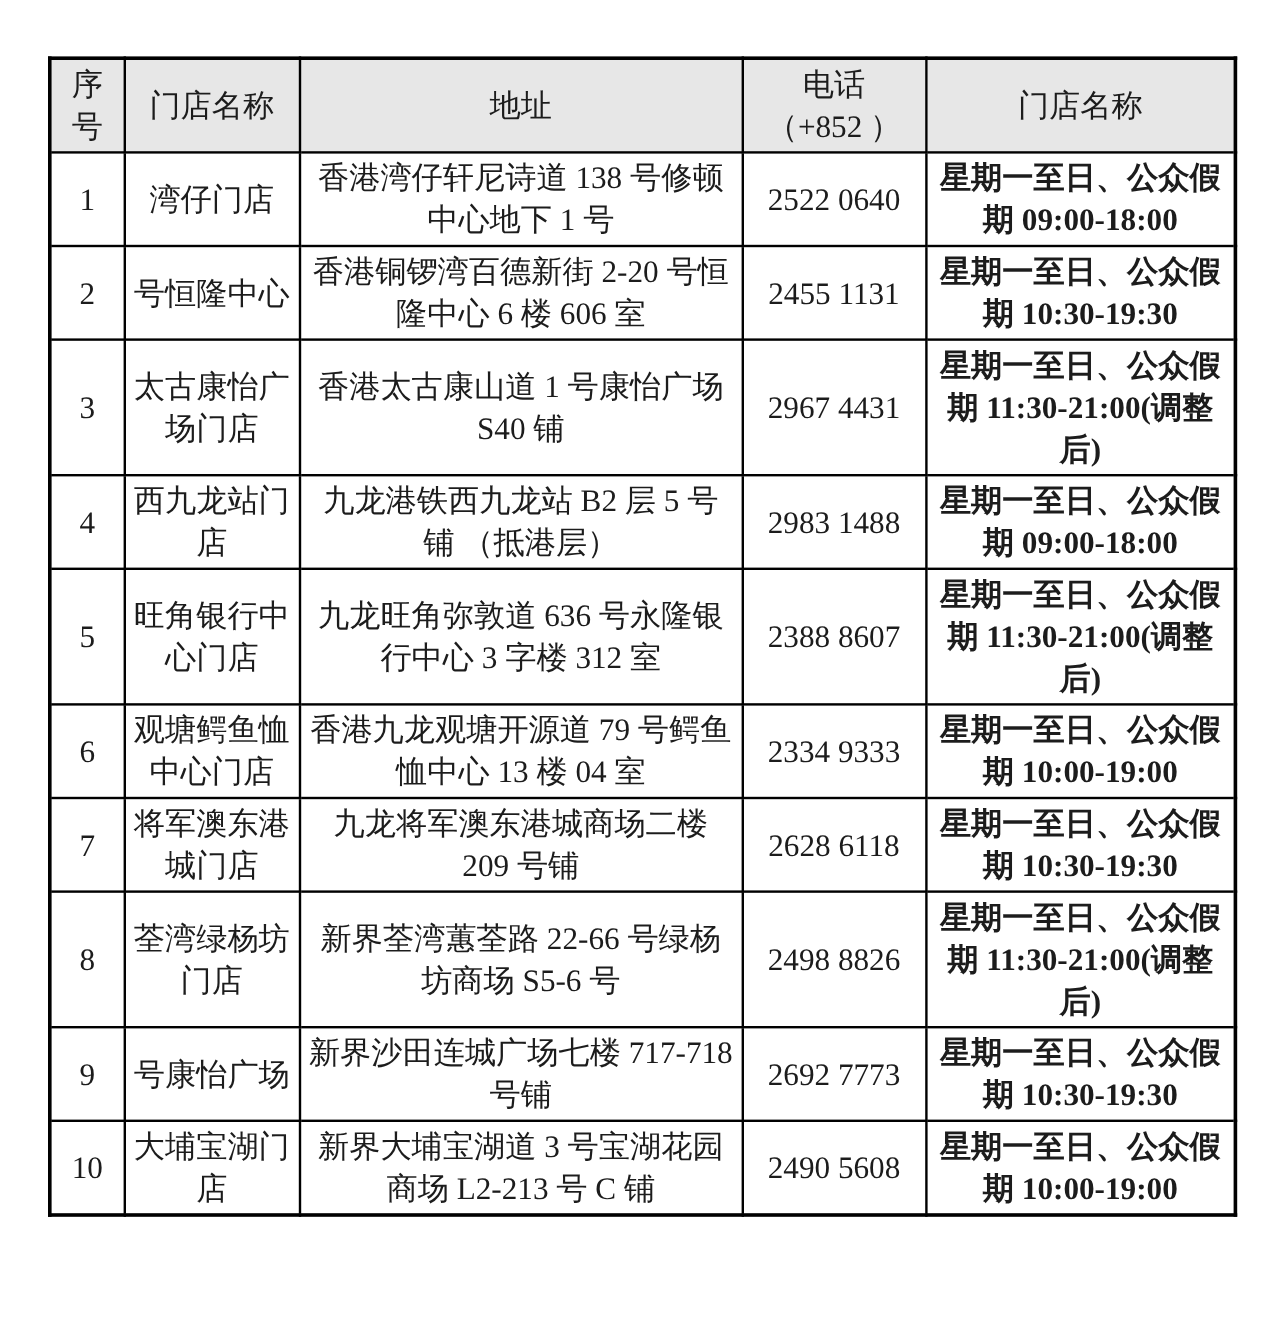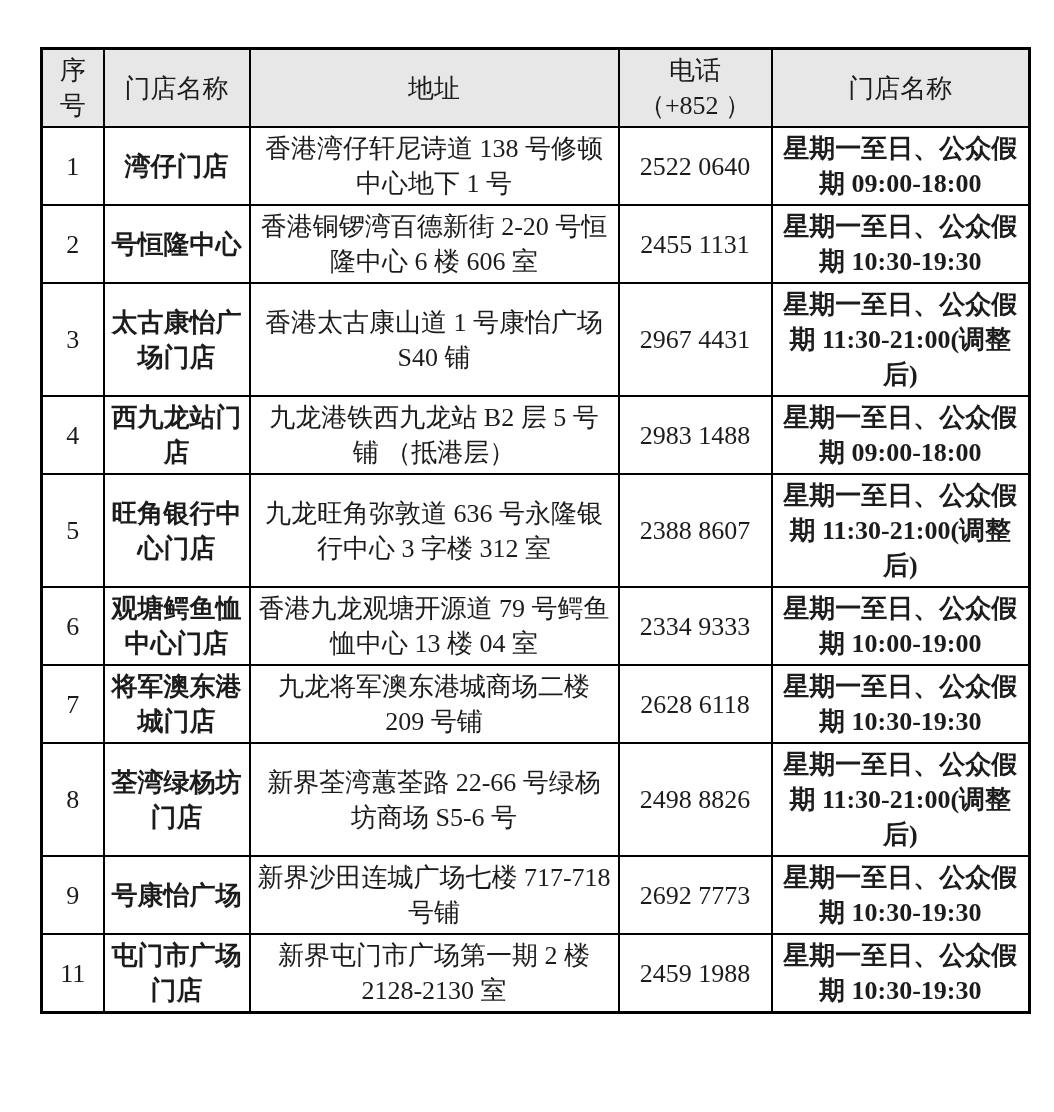--- a/index.html
+++ b/index.html
@@ -42,21 +42,21 @@
     background: #e7e7e7;
     font-weight: normal;
     white-space: pre-line;
     height: 68px;
   }
   col.col-index   { width: 62px; }
   col.col-name    { width: 146px; }
   col.col-address { width: 369px; }
   col.col-phone   { width: 153px; }
   col.col-hours   { width: 258px; }
-  td.cell-name  { padding-left: 16px; padding-right: 16px; font-weight: bold; }
+  td.cell-name  { padding-left: 16px; padding-right: 16px; }
   td.cell-hours { padding-left: 5px;  padding-right: 5px; font-weight: bold; }
   td.cell-phone { white-space: nowrap; }
   tbody tr { min-height: 74px; }
 </style>
 </head>
 <body>
 
 <div class="page">
   <table class="store-table">
     <colgroup>
@@ -135,21 +135,21 @@
     <td class="cell-hours">星期一至日、公众假期 11:30-21:00(调整后)</td>
   </tr>
         <tr>
     <td class="cell-index">9</td>
     <td class="cell-name">号康怡广场</td>
     <td class="cell-address">新界沙田连城广场七楼 717-718 号铺</td>
     <td class="cell-phone">2692 7773</td>
     <td class="cell-hours">星期一至日、公众假期 10:30-19:30</td>
   </tr>
         <tr>
-    <td class="cell-index">11</td>
-    <td class="cell-name">屯门市广场门店</td>
-    <td class="cell-address">新界屯门市广场第一期 2 楼 2128-2130 室</td>
-    <td class="cell-phone">2459 1988</td>
-    <td class="cell-hours">星期一至日、公众假期 10:30-19:30</td>
+    <td class="cell-index">10</td>
+    <td class="cell-name">大埔宝湖门店</td>
+    <td class="cell-address">新界大埔宝湖道 3 号宝湖花园商场 L2-213 号 C 铺</td>
+    <td class="cell-phone">2490 5608</td>
+    <td class="cell-hours">星期一至日、公众假期 10:00-19:00</td>
   </tr>
       </tbody>
   </table>
 </div>
 
 </body></html>

